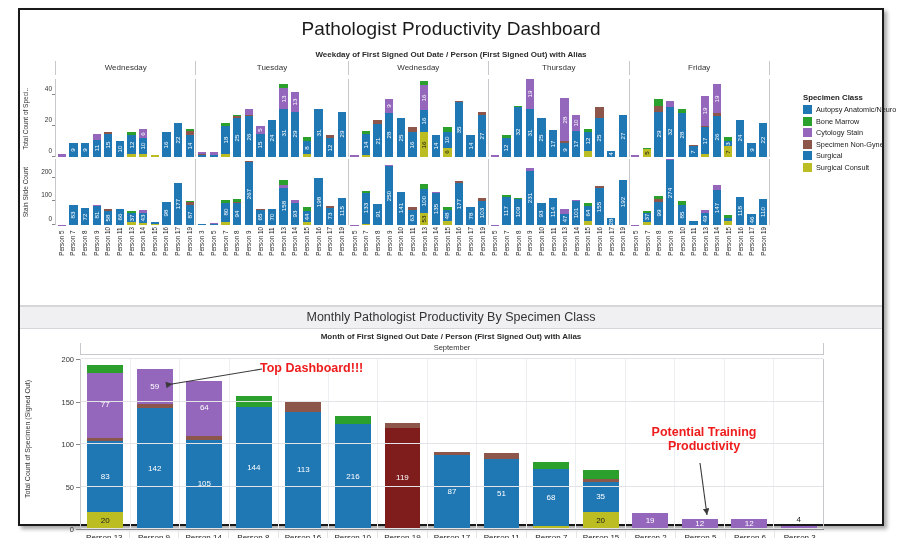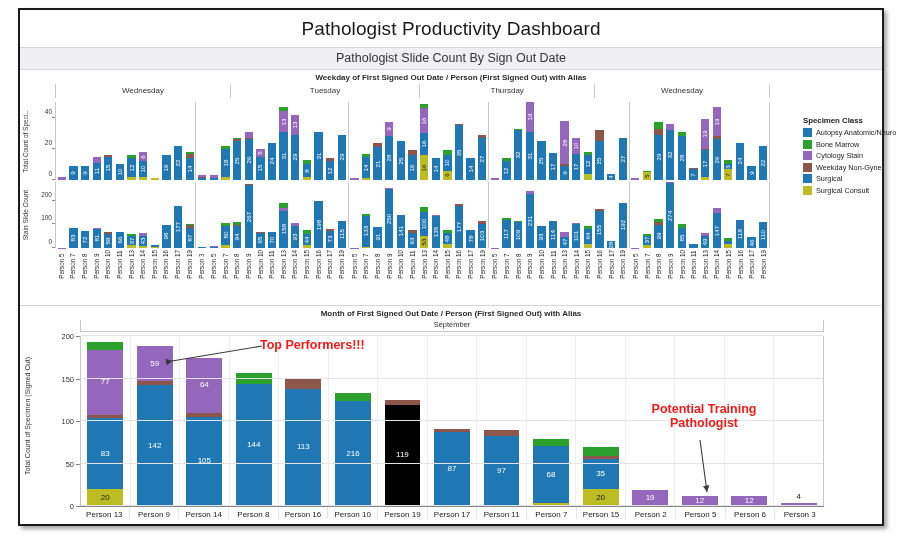--- a/index.html
+++ b/index.html
@@ -113,21 +113,20 @@
   .bot-grid{position:absolute;border-top:1px solid #e4e4e8;}
 </style>
 </head>
 <body>
 
 <div id="dashboard">
 
   <div class="dash-title">Pathologist Productivity Dashboard</div>
 
   <div id="top-panel">
-    <div class="panel-header">Pathologist Slide Count By Sign Out Date</div>
     <div class="field-caption">Weekday of First Signed Out Date  /  Person (First Signed Out) with Alias</div>
 
     <div id="top-plot-wrap">
 
       <div id="legend">
         <div class="legend-title">Specimen Class</div>
         <div id="legend-rows">
             <div class="legend-row">
               <span class="legend-sw" style="background: rgb(31, 119, 180);"></span>
               <span class="legend-lbl">Autopsy Anatomic/Neuro</span>
@@ -135,38 +134,39 @@
             <div class="legend-row">
               <span class="legend-sw" style="background: rgb(44, 160, 44);"></span>
               <span class="legend-lbl">Bone Marrow</span>
             </div>
             <div class="legend-row">
               <span class="legend-sw" style="background: rgb(148, 103, 189);"></span>
               <span class="legend-lbl">Cytology Stain</span>
             </div>
             <div class="legend-row">
               <span class="legend-sw" style="background: rgb(140, 86, 75);"></span>
-              <span class="legend-lbl">Weekday Non-Gyne</span>
+              <span class="legend-lbl">Specimen Non-Gyne</span>
             </div>
             <div class="legend-row">
               <span class="legend-sw" style="background: rgb(31, 119, 180);"></span>
               <span class="legend-lbl">Surgical</span>
             </div>
             <div class="legend-row">
               <span class="legend-sw" style="background: rgb(188, 189, 34);"></span>
               <span class="legend-lbl">Surgical Consult</span>
             </div>
           </div>
       </div>
 
       <div class="weekday-strip" id="weekday-headers" style="top:0px;">
           <div class="weekday-hdr" style="flex: 12 1 0px;">Wednesday</div>
           <div class="weekday-hdr" style="flex: 13 1 0px;">Tuesday</div>
+          <div class="weekday-hdr" style="flex: 12 1 0px;">Wednesday</div>
           <div class="weekday-hdr" style="flex: 12 1 0px;">Thursday</div>
-          <div class="weekday-hdr" style="flex: 12 1 0px;">Wednesday</div>
+          <div class="weekday-hdr" style="flex: 12 1 0px;">Friday</div>
         </div>
 
       <div style="position:absolute;left:2px;top:22px;height:72px;display:flex;align-items:center;">
         <div class="axis-title">Total Count of Speci..</div>
       </div>
 
       <div style="position:absolute;left:2px;top:100px;height:62px;display:flex;align-items:center;">
         <div class="axis-title">Stain Slide Count</div>
       </div>
 
@@ -1366,20 +1366,21 @@
             </div>
             <div class="xlab">
               <span>Person 19</span>
             </div>
           </div>
         </div>
     </div>
   </div>
 
   <div id="bottom-panel" style="position:relative;height:250px;">
+    <div class="panel-header">Monthly Pathologist Productivity By Specimen Class</div>
     <div class="field-caption">Month of First Signed Out Date  /  Person (First Signed Out) with Alias</div>
 
     <div style="position:relative;height:212px;">
       <div class="bot-month" style="top:0px;">September</div>
 
       <div style="position:absolute;left:4px;top:16px;height:160px;display:flex;align-items:center;">
         <div class="axis-title" style="font-size:7px;">Total Count of Specimen (Signed Out)</div>
       </div>
 
       <div id="bot-plot" style="top:16px;">
@@ -1440,38 +1441,38 @@
             <div class="bot-slot">
               <div class="bot-bar" style="height: 113.05px;">
                 <div class="bot-seg" style="background: rgb(31, 119, 180); height: 92.4812%;">
                   <span>216</span>
                 </div>
                 <div class="bot-seg" style="background: rgb(44, 160, 44); height: 7.5188%;"></div>
               </div>
             </div>
             <div class="bot-slot">
               <div class="bot-bar" style="height: 106.25px;">
-                <div class="bot-seg" style="background: #000000; height: 95.2%;">
+                <div class="bot-seg" style="background: #7f1d1d; height: 95.2%;">
                   <span>119</span>
                 </div>
                 <div class="bot-seg" style="background: rgb(140, 86, 75); height: 4.8%;"></div>
               </div>
             </div>
             <div class="bot-slot">
               <div class="bot-bar" style="height: 77.35px;">
                 <div class="bot-seg" style="background: rgb(31, 119, 180); height: 95.6044%;">
                   <span>87</span>
                 </div>
                 <div class="bot-seg" style="background: rgb(140, 86, 75); height: 4.3956%;"></div>
               </div>
             </div>
             <div class="bot-slot">
               <div class="bot-bar" style="height: 76.5px;">
                 <div class="bot-seg" style="background: rgb(31, 119, 180); height: 91.1111%;">
-                  <span>97</span>
+                  <span>51</span>
                 </div>
                 <div class="bot-seg" style="background: rgb(140, 86, 75); height: 8.88889%;"></div>
               </div>
             </div>
             <div class="bot-slot">
               <div class="bot-bar" style="height: 67.15px;">
                 <div class="bot-seg" style="background: rgb(188, 189, 34); height: 3.79747%;"></div>
                 <div class="bot-seg" style="background: rgb(31, 119, 180); height: 86.0759%;">
                   <span>68</span>
                 </div>
@@ -1549,33 +1550,33 @@
           <div class="bot-xlab">Person 17</div>
           <div class="bot-xlab">Person 11</div>
           <div class="bot-xlab">Person 7</div>
           <div class="bot-xlab">Person 15</div>
           <div class="bot-xlab">Person 2</div>
           <div class="bot-xlab">Person 5</div>
           <div class="bot-xlab">Person 6</div>
           <div class="bot-xlab">Person 3</div>
         </div>
 
-      <div class="annot" id="annot-top" style="left:240px;top:18px;">Top Performers!!!</div>
+      <div class="annot" id="annot-top" style="left:240px;top:18px;">Top Dashboard!!!</div>
       <svg class="arrow-svg" style="left:138px;top:20px;" width="110" height="32">
         <defs>
           <marker id="ah1" markerWidth="8" markerHeight="8" refX="6" refY="3" orient="auto">
             <path d="M6,0 L0,3 L6,6 z" fill="#3a3a3a"></path>
           </marker>
         </defs>
         <line x1="104" y1="6" x2="8" y2="22" stroke="#3a3a3a" stroke-width="1.1" marker-end="url(#ah1)"></line>
       </svg>
 
       <div class="annot" style="left:604px;top:82px;text-align:center;width:160px;">
         <div>Potential Training</div>
-        <div>Pathologist</div>
+        <div>Productivity</div>
       </div>
       <svg class="arrow-svg" style="left:676px;top:118px;" width="16" height="62">
         <defs>
           <marker id="ah2" markerWidth="8" markerHeight="8" refX="6" refY="3" orient="auto">
             <path d="M0,0 L6,3 L0,6 z" fill="#3a3a3a"></path>
           </marker>
         </defs>
         <line x1="4" y1="2" x2="11" y2="54" stroke="#3a3a3a" stroke-width="1.1" marker-end="url(#ah2)"></line>
       </svg>
     </div>

